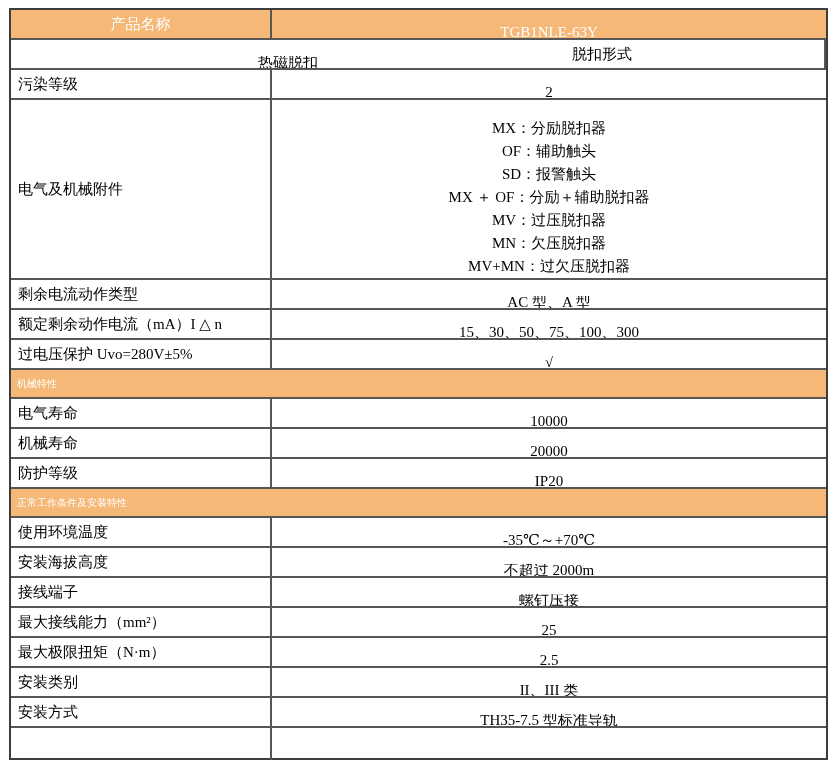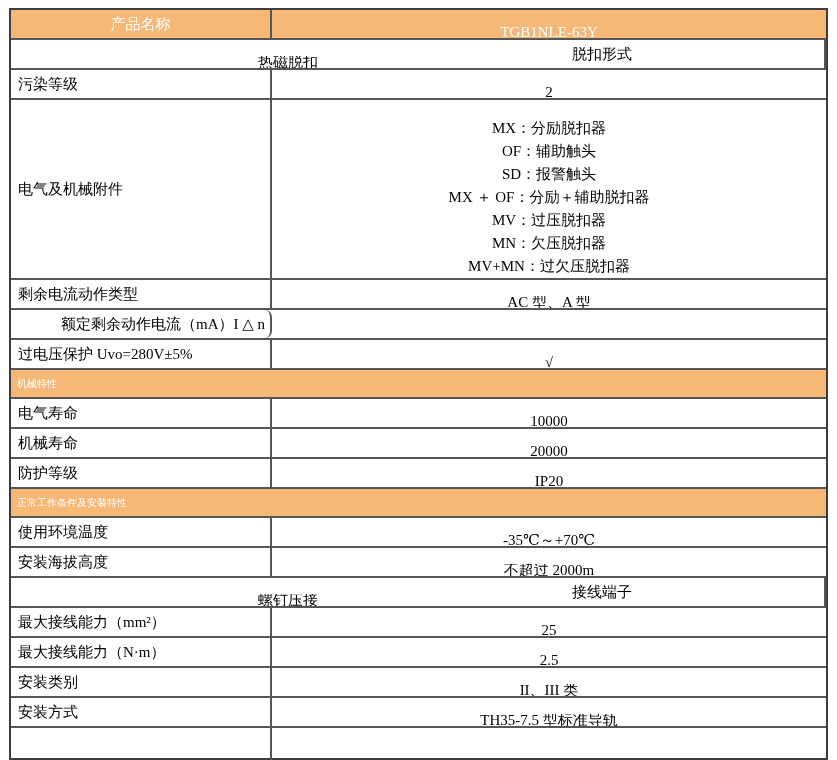--- a/index.html
+++ b/index.html
@@ -36,21 +36,21 @@
     line-height: 1.2;
     overflow: hidden;
   }
   .cell.label {
     width: 261px;
     flex: 0 0 261px;
     border-right: 2px solid #565656;
     padding: 0 5px 0 7px;
     justify-content: flex-start;
   }
-  .cell.label.split { justify-content: flex-end; border-radius: 7px; }
+  .cell.label.split { justify-content: flex-start; }
   .cell.value {
     flex: 1 1 auto;
     justify-content: center;
     text-align: center;
     white-space: pre-line;
     margin-top: 16px;
   }
   .row.tall .cell.value { line-height: 23px; }
   .head-row { background: #f5b877; }
   .head-row .cell { color: #ffffff; justify-content: center; text-align: center; }
@@ -102,20 +102,21 @@
     <div class="row">
       <div class="cell label">剩余电流动作类型</div>
       <div class="cell value">AC 型、A 型</div>
     </div>
 
     <div class="row">
       <div class="cell label split">
         <span>额定剩余动作电流（mA）</span>
         <span>I △ n</span>
       </div>
+      <div class="cell value">15、30、50、75、100、300</div>
     </div>
 
     <div class="row">
       <div class="cell label">过电压保护 Uvo=280V±5%</div>
       <div class="cell value">√</div>
     </div>
 
     <div class="section-row">机械特性</div>
 
     <div class="row">
@@ -139,31 +140,31 @@
       <div class="cell label">使用环境温度</div>
       <div class="cell value">-35℃～+70℃</div>
     </div>
 
     <div class="row">
       <div class="cell label">安装海拔高度</div>
       <div class="cell value">不超过 2000m</div>
     </div>
 
     <div class="row">
+      <div class="cell label">接线端子</div>
       <div class="cell value">螺钉压接</div>
-      <div class="cell label">接线端子</div>
     </div>
 
     <div class="row">
       <div class="cell label">最大接线能力（mm²）</div>
       <div class="cell value">25</div>
     </div>
 
     <div class="row">
-      <div class="cell label">最大接线能力（N·m）</div>
+      <div class="cell label">最大极限扭矩（N·m）</div>
       <div class="cell value">2.5</div>
     </div>
 
     <div class="row">
       <div class="cell label">安装类别</div>
       <div class="cell value">II、III 类</div>
     </div>
 
     <div class="row">
       <div class="cell label">安装方式</div>

